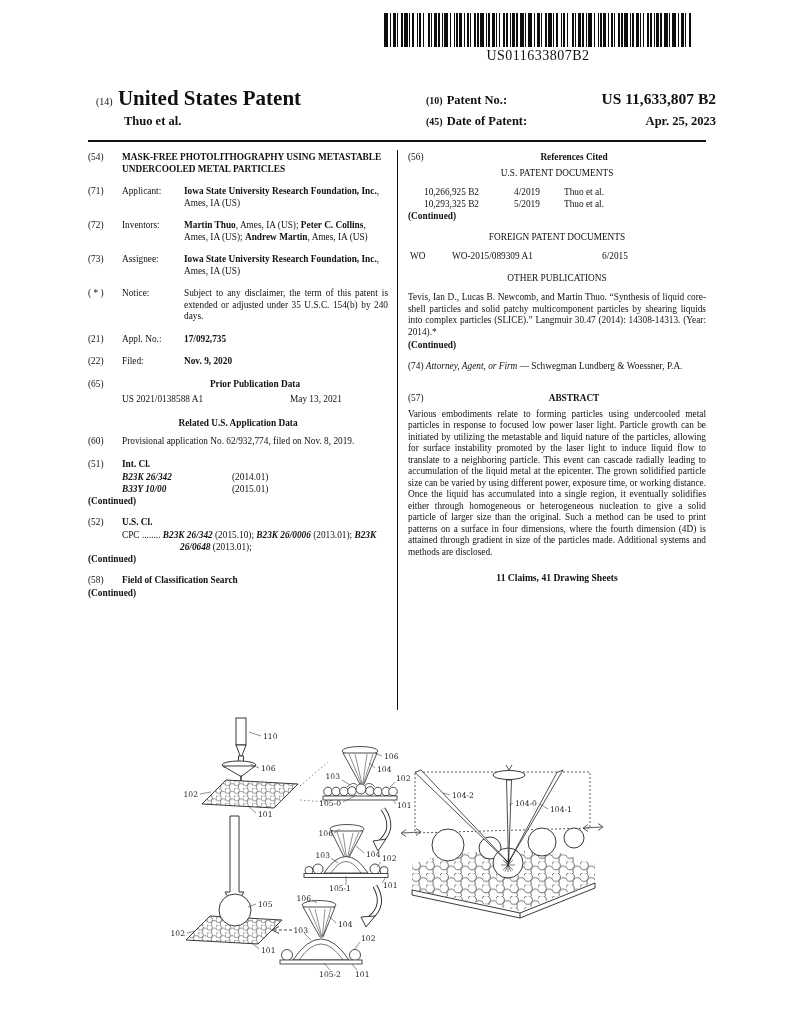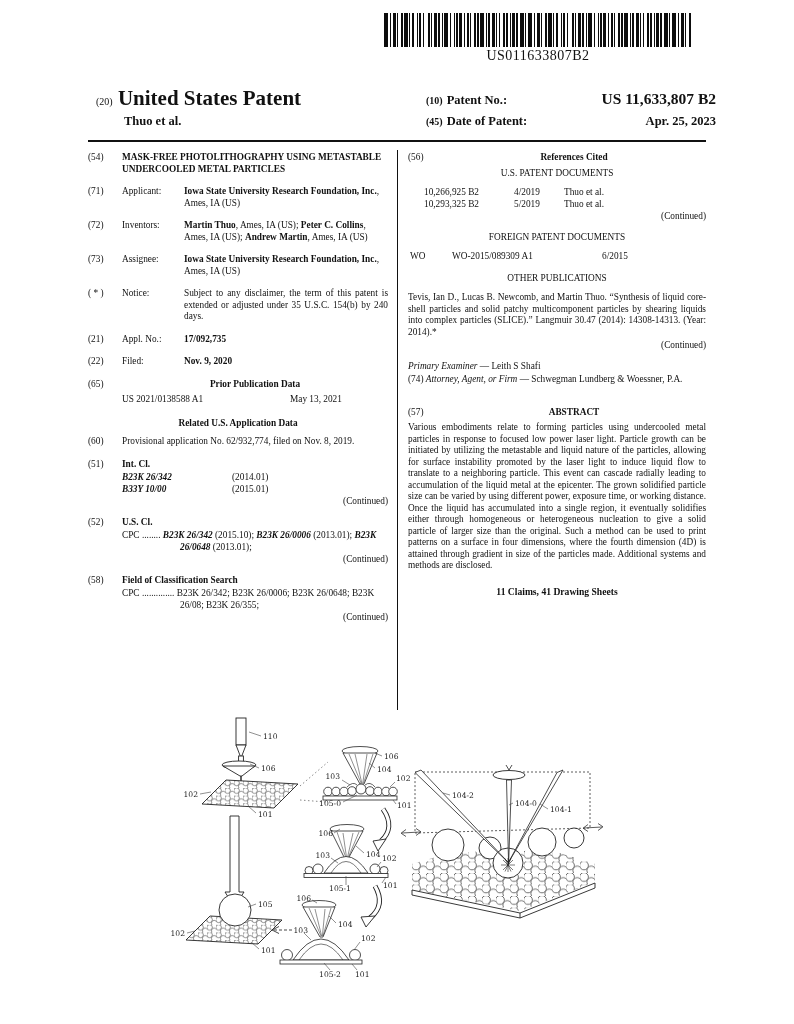--- a/index.html
+++ b/index.html
@@ -27,21 +27,21 @@
   .col-l{left:88px;width:300px;}
   .col-r{left:408px;width:298px;}
   .row{display:flex;margin-bottom:11px;}
   .num{width:34px;flex:none;}
   .lbl{width:62px;flex:none;}
   .val{flex:1;}
   .b{font-weight:bold;}
   .i{font-style:italic;}
   .bi{font-weight:bold;font-style:italic;}
   .ctr{text-align:center;}
-  .cont{text-align:right;margin:1px 0 9px 0;}
+  .cont{text-align:left;margin:1px 0 9px 0;font-weight:bold;}
   .sechead{text-align:center;font-weight:bold;margin:2px 0 7px 0;}
   .subhead{text-align:center;margin:2px 0 8px 0;}
   .pubrow{display:flex;margin:0 0 12px 34px;gap:40px;}
   .pubrow .pno2{width:128px;}
   .prow{display:flex;margin-left:16px;}
   .prow .pno{width:90px;}
   .prow .pdt{width:50px;}
   .frow{display:flex;margin-left:2px;margin-bottom:10px;}
   .frow .fcc{width:42px;}
   .frow .fno{width:150px;}
@@ -62,21 +62,21 @@
 
   <div class="barcode">
     <svg width="308" height="34">
       <line x1="0" y1="17" x2="308" y2="17" stroke="#0d0d0d" stroke-width="34" stroke-dasharray="4 2 1 2 3 1 1 3 2 1 4 1 1 2 2 3 1 1 2 2 1 4 2 1 1 2 3 1 2 2 1 1 4 2 1 3 1 1 2 1 3 2 1 2 2 1 1 3 2 1 2 1 4 2 1 1 2 2 3 1 1 2 1 3 2 1 2 2 1 1 3 1 2 2 4 1 1 2"></line>
     </svg>
     <div class="barcode-text">US011633807B2</div>
   </div>
 
   <div class="hdr-left">
     <div class="hdr-title">
-      <span class="hdr-num">(20)</span>
+      <span class="hdr-num">(14)</span>
       <span>United States Patent</span>
     </div>
     <div class="hdr-party">Thuo et al.</div>
   </div>
   <div class="hdr-right">
     <div class="hdr-row">
       <span class="hdr-num">(10)</span>
       <span>Patent No.:</span>
       <span class="fill"></span>
       <span class="patent-no">US 11,633,807 B2</span>
@@ -159,25 +159,20 @@
     <div class="wrapblock" style="margin-left:34px">
       <span>CPC</span>
       <span>........</span>
       <span class="bi">B23K 26/342</span><span> (2015.10); </span><span class="bi">B23K 26/0006</span><span> (2013.01); </span><span class="bi">B23K 26/0648</span><span> (2013.01);</span>
     </div>
     <div class="cont">(Continued)</div>
     <div class="row" style="margin-bottom:2px">
       <span class="num">(58)</span>
       <span class="val b">Field of Classification Search</span>
     </div>
-    <div class="wrapblock" style="margin-left:34px">
-      <span>CPC</span>
-      <span>..............</span>
-      <span>B23K 26/342; B23K 26/0006; B23K 26/0648; B23K 26/08; B23K 26/355;</span>
-    </div>
     <div class="cont">(Continued)</div>
   </div>
 
   <div class="col col-r">
     <div class="row" style="margin-bottom:4px">
       <span class="num">(56)</span>
       <span class="val b ctr">References Cited</span>
     </div>
     <div class="subhead">U.S. PATENT DOCUMENTS</div>
     <div class="prow">
@@ -193,23 +188,20 @@
     <div class="cont">(Continued)</div>
     <div class="subhead">FOREIGN PATENT DOCUMENTS</div>
     <div class="frow">
       <span class="fcc">WO</span>
       <span class="fno">WO-2015/089309  A1</span>
       <span>6/2015</span>
     </div>
     <div class="subhead">OTHER PUBLICATIONS</div>
     <div class="just" style="margin-bottom:2px">Tevis, Ian D., Lucas B. Newcomb, and Martin Thuo. “Synthesis of liquid core-shell particles and solid patchy multicomponent particles by shearing liquids into complex particles (SLICE).” Langmuir 30.47 (2014): 14308-14313. (Year: 2014).*</div>
     <div class="cont">(Continued)</div>
-    <div style="margin-bottom:2px">
-      <span class="i">Primary Examiner</span><span> — Leith S Shafi</span>
-    </div>
     <div style="margin-bottom:21px">
       <span>(74)</span>
       <span class="i">Attorney, Agent, or Firm</span><span> — Schwegman Lundberg &amp; Woessner, P.A.</span>
     </div>
     <div class="row" style="margin-bottom:4px">
       <span class="num">(57)</span>
       <span class="val b ctr">ABSTRACT</span>
     </div>
     <div class="just">Various embodiments relate to forming particles using undercooled metal particles in response to focused low power laser light. Particle growth can be initiated by utilizing the metastable and liquid nature of the particles, allowing for surface instability promoted by the laser light to induce liquid flow to translate to a neighboring particle. This event can cascade radially leading to accumulation of the liquid metal at the epicenter. The grown solidified particle size can be varied by using different power, exposure time, or working distance. Once the liquid has accumulated into a single region, it eventually solidifies either through homogeneous or heterogeneous nucleation to give a solid particle of larger size than the original. Such a method can be used to print patterns on a surface in four dimensions, where the fourth dimension (4D) is attained through gradient in size of the particles made. Additional systems and methods are disclosed.</div>
     <div class="claims">11 Claims, 41 Drawing Sheets</div>

